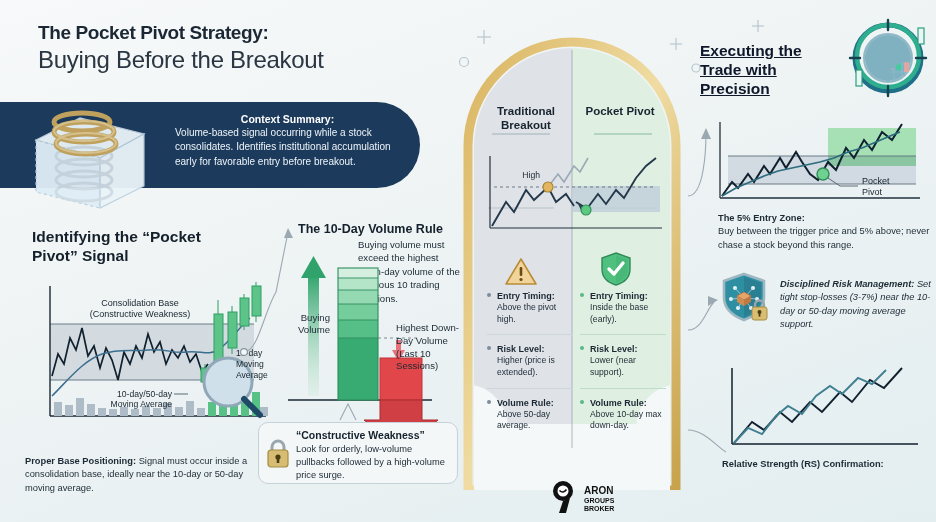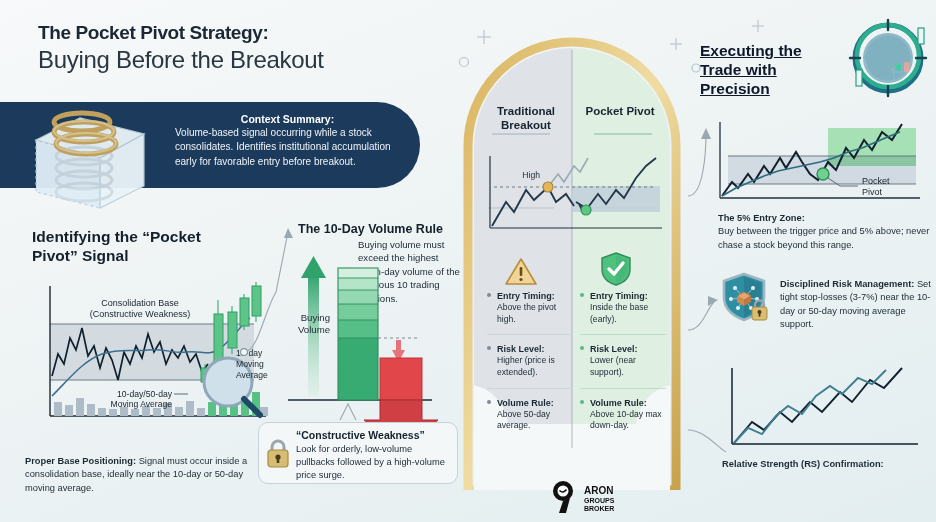--- a/index.html
+++ b/index.html
@@ -97,21 +97,21 @@
     font-size: 15.5px; font-weight: bold; line-height: 1.22; color: #0f172a; text-decoration: underline; }
   #target-icon { left: 846px; top: 14px; width: 84px; height: 84px; }
 
   #entry-chart { left: 706px; top: 118px; width: 222px; height: 92px; }
   #entry-cap { left: 718px; top: 212px; width: 212px;
     font-size: 9.3px; line-height: 1.45; color: #1c2a35; }
   #entry-cap b { font-weight: bold; }
 
   #risk-icon { left: 722px; top: 272px; width: 50px; height: 52px; }
   #risk-cap { left: 780px; top: 278px; width: 152px;
-    font-size: 9.3px; line-height: 1.45; color: #1c2a35; }
+    font-size: 9.3px; line-height: 1.45; color: #1c2a35; font-style: italic; }
   #risk-cap b { font-weight: bold; }
 
   #rs-chart { left: 722px; top: 366px; width: 200px; height: 88px; }
   #rs-cap { left: 722px; top: 458px; width: 210px;
     font-size: 9.3px; line-height: 1.45; color: #1c2a35; }
   #rs-cap b { font-weight: bold; }
 
   #connectors { left: 0; top: 0; width: 936px; height: 522px; pointer-events: none; }
   #sparkles   { left: 0; top: 0; width: 936px; height: 522px; pointer-events: none; }
 </style>
@@ -285,20 +285,21 @@
     </g>
 
     <g>
       <rect x="98" y="106" width="42" height="42" fill="#e1474a"></rect>
       <rect x="98" y="106" width="42" height="42" fill="none" stroke="#bf3336" stroke-width="1"></rect>
       <polygon points="98,148 140,148 140,168 156,168 119,198 82,168 98,168" fill="#cf3f44" stroke="#a82c30" stroke-width="1"></polygon>
     </g>
   </svg>
 
   <div class="abs" id="vol-label-buy">Buying Volume</div>
+  <div class="abs" id="vol-label-down">Highest Down-Day Volume (Last 10 Sessions)</div>
 
   <div class="abs" id="cw-box"></div>
   <svg class="abs" id="cw-lock" viewBox="0 0 28 32">
     <path d="M8 14 V10 a6 6 0 0 1 12 0 v4" fill="none" stroke="#9aa6ae" stroke-width="3"></path>
     <rect x="4" y="13" width="20" height="17" rx="3" fill="#d7bd74" stroke="#a58b43" stroke-width="1.2"></rect>
     <circle cx="14" cy="20" r="2.6" fill="#4a3c14"></circle>
     <rect x="12.7" y="21" width="2.6" height="5" fill="#4a3c14"></rect>
   </svg>
   <div class="abs" id="cw-title">“Constructive Weakness”</div>
   <div class="abs" id="cw-body">Look for orderly, low-volume pullbacks followed by a high-volume price surge.</div>

